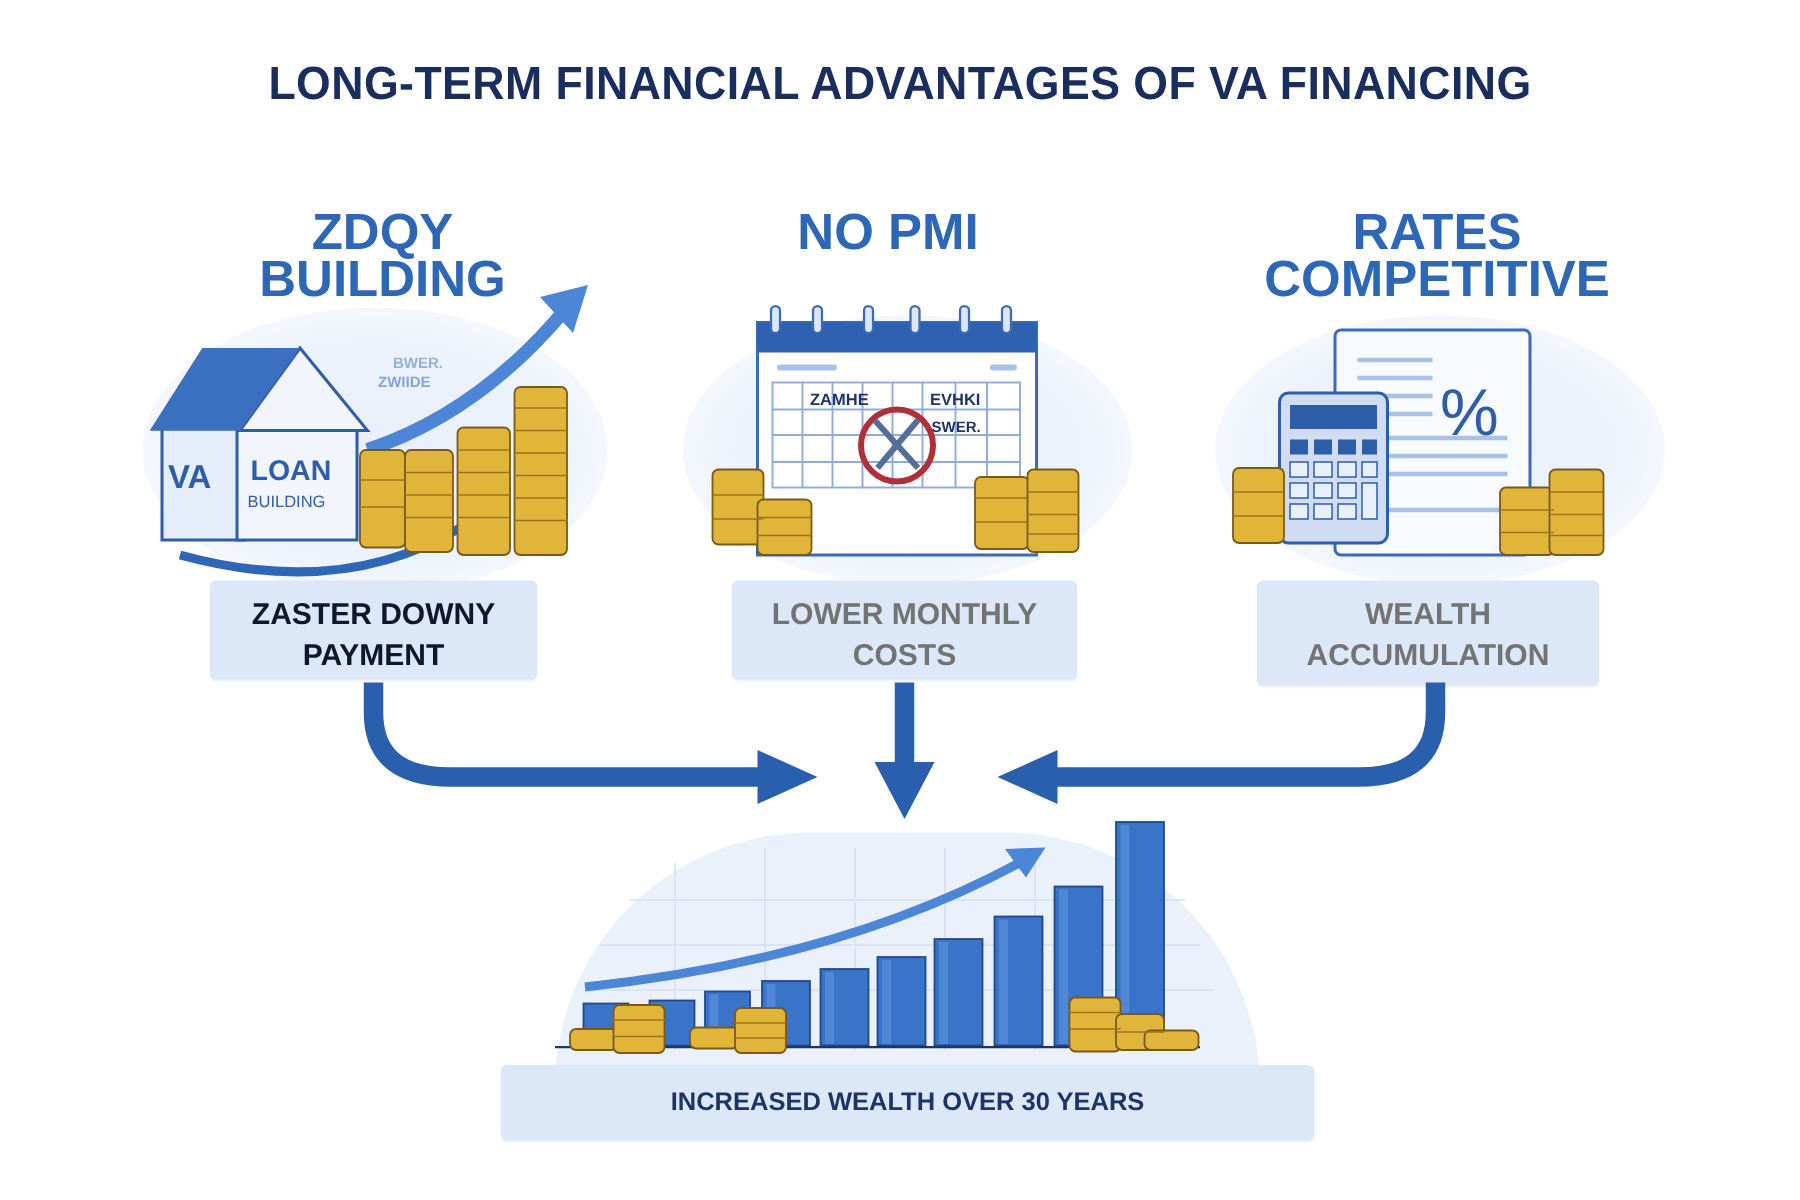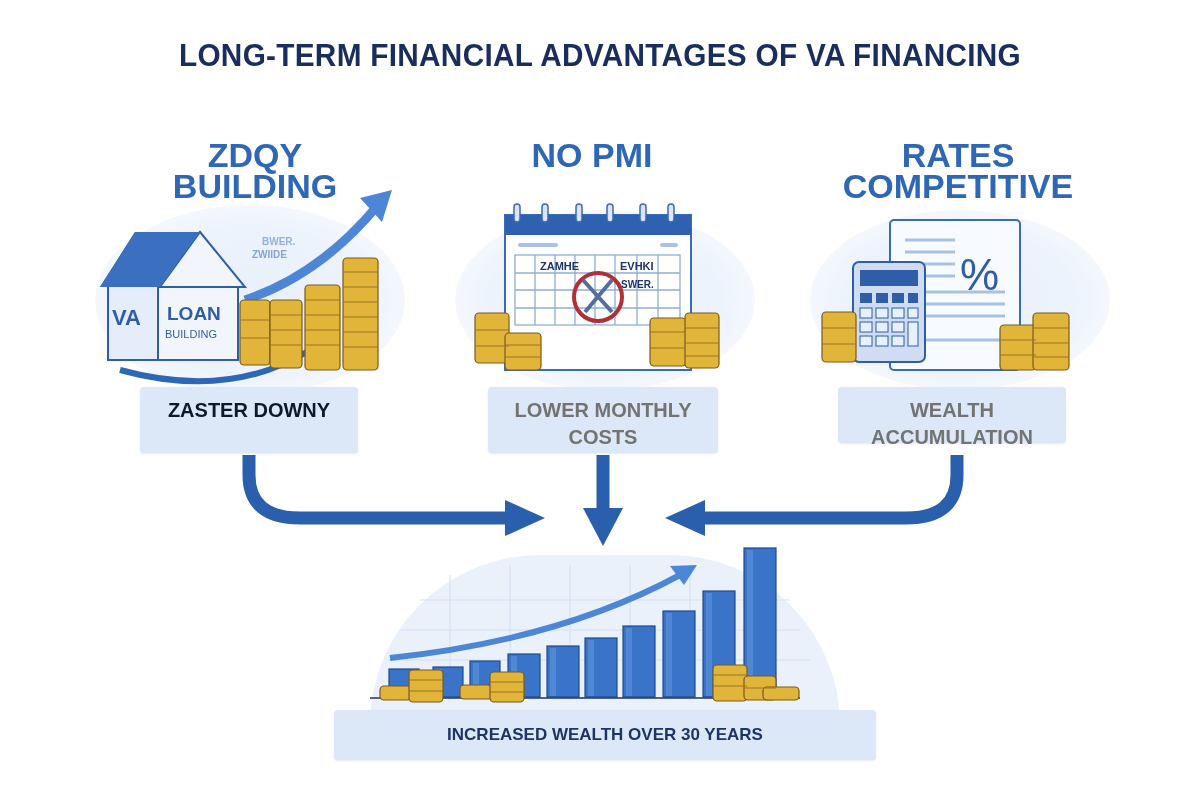--- a/index.html
+++ b/index.html
@@ -89,20 +89,21 @@
         <line x1="270" y1="330" x2="302" y2="330"></line>
         <line x1="270" y1="345" x2="302" y2="345"></line>
       <line x1="240" y1="320" x2="270" y2="320"></line>
         <line x1="240" y1="338" x2="270" y2="338"></line>
     </g>
   </g>
 </svg>
 
 <div class="label-box blue" style="left:140px; top:387px; width:218px; height:66px;">
   <div>ZASTER DOWNY</div>
+  <div>PAYMENT</div>
 </div>
 
 <div class="col-title" style="left:462px; top:140px;">
   <div>NO PMI</div>
 </div>
 <div class="blob" style="left:455px; top:210px; width:300px; height:180px;"></div>
 
 <svg style="left:0; top:0;" width="1200" height="800">
   <g>
     <rect x="505" y="215" width="186" height="155" fill="#ffffff" stroke="#3a6ab8" stroke-width="2"></rect>
@@ -216,21 +217,21 @@
     <line x1="822" y1="328" x2="856" y2="328"></line>
       <line x1="822" y1="344" x2="856" y2="344"></line>
     <line x1="1000" y1="340" x2="1036" y2="340"></line>
       <line x1="1000" y1="355" x2="1036" y2="355"></line>
     <line x1="1033" y1="328" x2="1069" y2="328"></line>
       <line x1="1033" y1="343" x2="1069" y2="343"></line>
       <line x1="1033" y1="357" x2="1069" y2="357"></line>
   </g>
 </svg>
 
-<div class="label-box dark" style="left:838px; top:387px; width:228px; height:56px;">
+<div class="label-box dark" style="left:838px; top:387px; width:228px; height:70px;">
   <div>WEALTH</div>
   <div>ACCUMULATION</div>
 </div>
 
 <svg style="left:0; top:0;" width="1200" height="800">
   <g>
     <path d="M249 455 L249 475 Q249 518 300 518 L510 518" stroke="#2a5fae" stroke-width="13" fill="none"></path>
     <polygon points="505,500 545,518 505,536" fill="#2a5fae"></polygon>
   </g>
   <g>

